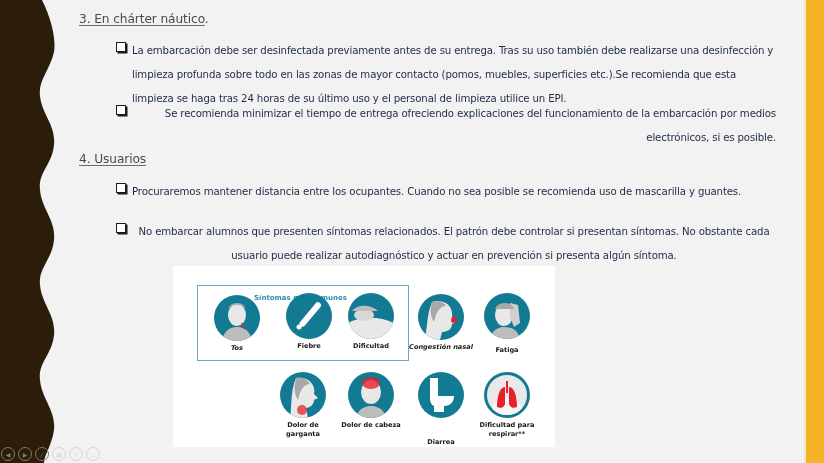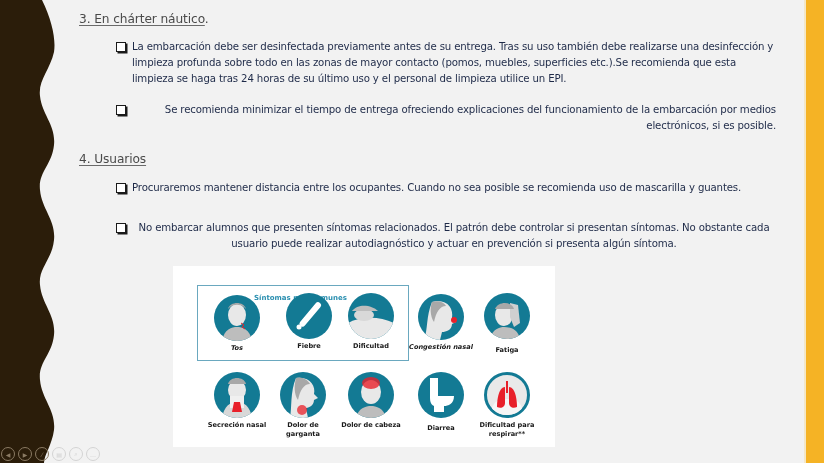--- a/index.html
+++ b/index.html
@@ -8,21 +8,21 @@
   .slide { position:absolute; left:0; top:0; width:824px; height:410px; background:#f2f2f2; }
   .wave { position:absolute; left:0; top:0; width:60px; height:463px; }
   .accent-bar { position:absolute; left:806px; top:0; width:18px; height:463px; background:#f5b325; }
   .accent-line { position:absolute; left:804px; top:0; width:2px; height:463px; background:#f4e7c7; }
 
   .heading { position:absolute; left:79px; font-size:12.2px; color:#4a4a4a; letter-spacing:-0.1px; }
   .heading .u { text-decoration:underline; text-decoration-color:#6a6a6a; text-underline-offset:2px; }
   .h3 { top:12px; }
   .h4 { top:152px; }
 
-  .bullet { position:absolute; left:116px; width:660px; font-size:10.2px; line-height:16px;
+  .bullet { position:absolute; left:116px; width:660px; font-size:10.2px; line-height:24px;
             color:#1e2a48; letter-spacing:-0.15px; }
   .bullet .box { position:absolute; left:0; top:3px; width:8px; height:8px; border:1px solid #1a1a1a;
                  box-shadow:1.5px 1.5px 0 #1a1a1a; background:#fff; }
   .bullet .txt { display:block; padding-left:16px; }
   .b1 { top:39px; }
   .b2 { top:102px;text-align:right; }
   .b3 { top:180px; }
   .b4 { top:220px;text-align:center; }
 
   .panel { position:absolute; left:173px; top:266px; width:382px; height:181px; background:#fff; }
@@ -127,32 +127,20 @@
         <svg width="46" height="46" viewBox="0 0 46 46">
             <ellipse cx="20" cy="22" rx="9" ry="11" fill="#e8e8e8"></ellipse>
             <path d="M6,46 C8,36 16,34 20,34 C26,34 34,36 36,46Z" fill="#bdbdbd"></path>
             <path d="M26,10 L34,12 L36,30 L30,34 L26,24Z" fill="#d0d0d0"></path>
             <path d="M11,16 C14,8 28,8 30,16Z" fill="#a8a8a8"></path>
           </svg>
       </div>
       <div class="lbl" style="margin-top:7px;">Fatiga</div>
     </div>
 
-    <div class="sym" style="left:32px;top:106px;">
-      <div class="circ">
-        <svg width="46" height="46" viewBox="0 0 46 46">
-            <ellipse cx="23" cy="18" rx="9" ry="10" fill="#e8e8e8"></ellipse>
-            <path d="M14,12 C16,4 30,4 32,12Z" fill="#a8a8a8"></path>
-            <path d="M8,46 C10,34 16,30 23,30 C30,30 36,34 38,46Z" fill="#d8d8d8"></path>
-            <path d="M16,24 L30,24 L30,36 L16,36Z" fill="#f0f0f0"></path>
-            <path d="M20,30 L26,30 L28,40 L18,40Z" fill="#e8202a"></path>
-          </svg>
-      </div>
-      <div class="lbl">Secreción nasal</div>
-    </div>
     <div class="sym" style="left:98px;top:106px;">
       <div class="circ">
         <svg width="46" height="46" viewBox="0 0 46 46">
             <path d="M16,6 C30,4 36,14 34,22 L38,26 L34,28 C34,34 28,36 26,36 L28,46 L10,46 C12,36 10,20 16,6Z" fill="#e8e8e8"></path>
             <path d="M16,6 C22,4 28,8 30,12 C24,12 20,18 18,28 C14,22 14,14 16,6Z" fill="#a8a8a8"></path>
             <circle cx="22" cy="38" r="5" fill="#e8202a" opacity="0.75"></circle>
           </svg>
       </div>
       <div class="lbl">Dolor de garganta</div>
     </div>
@@ -166,21 +154,21 @@
       </div>
       <div class="lbl">Dolor de cabeza</div>
     </div>
     <div class="sym" style="left:236px;top:106px;">
       <div class="circ">
         <svg width="46" height="46" viewBox="0 0 46 46">
             <rect x="12" y="6" width="8" height="18" fill="#fff"></rect>
             <path d="M12,24 L36,24 C36,32 30,34 26,34 L26,40 L16,40 L16,34 C12,32 12,28 12,24Z" fill="#fff"></path>
           </svg>
       </div>
-      <div class="lbl" style="margin-top:6px;">Diarrea</div>
+      <div class="lbl" style="margin-top:20px;">Diarrea</div>
     </div>
     <div class="sym" style="left:302px;top:106px;">
       <div class="circ light">
         <svg width="40" height="40" viewBox="0 0 40 40">
             <path d="M4,40 C4,28 10,24 20,24 C30,24 36,28 36,40Z" fill="#f6f6f6"></path>
             <path d="M18,12 C12,12 10,24 10,32 C14,34 18,32 18,28Z" fill="#e8202a"></path>
             <path d="M22,12 C28,12 30,24 30,32 C26,34 22,32 22,28Z" fill="#e8202a"></path>
             <rect x="19" y="6" width="2" height="12" fill="#e8202a"></rect>
           </svg>
       </div>

